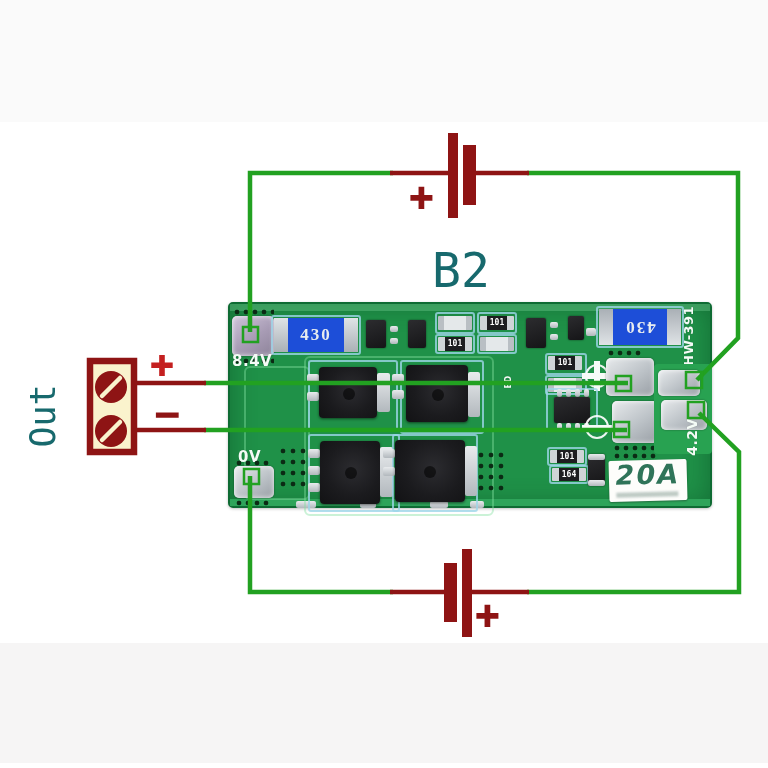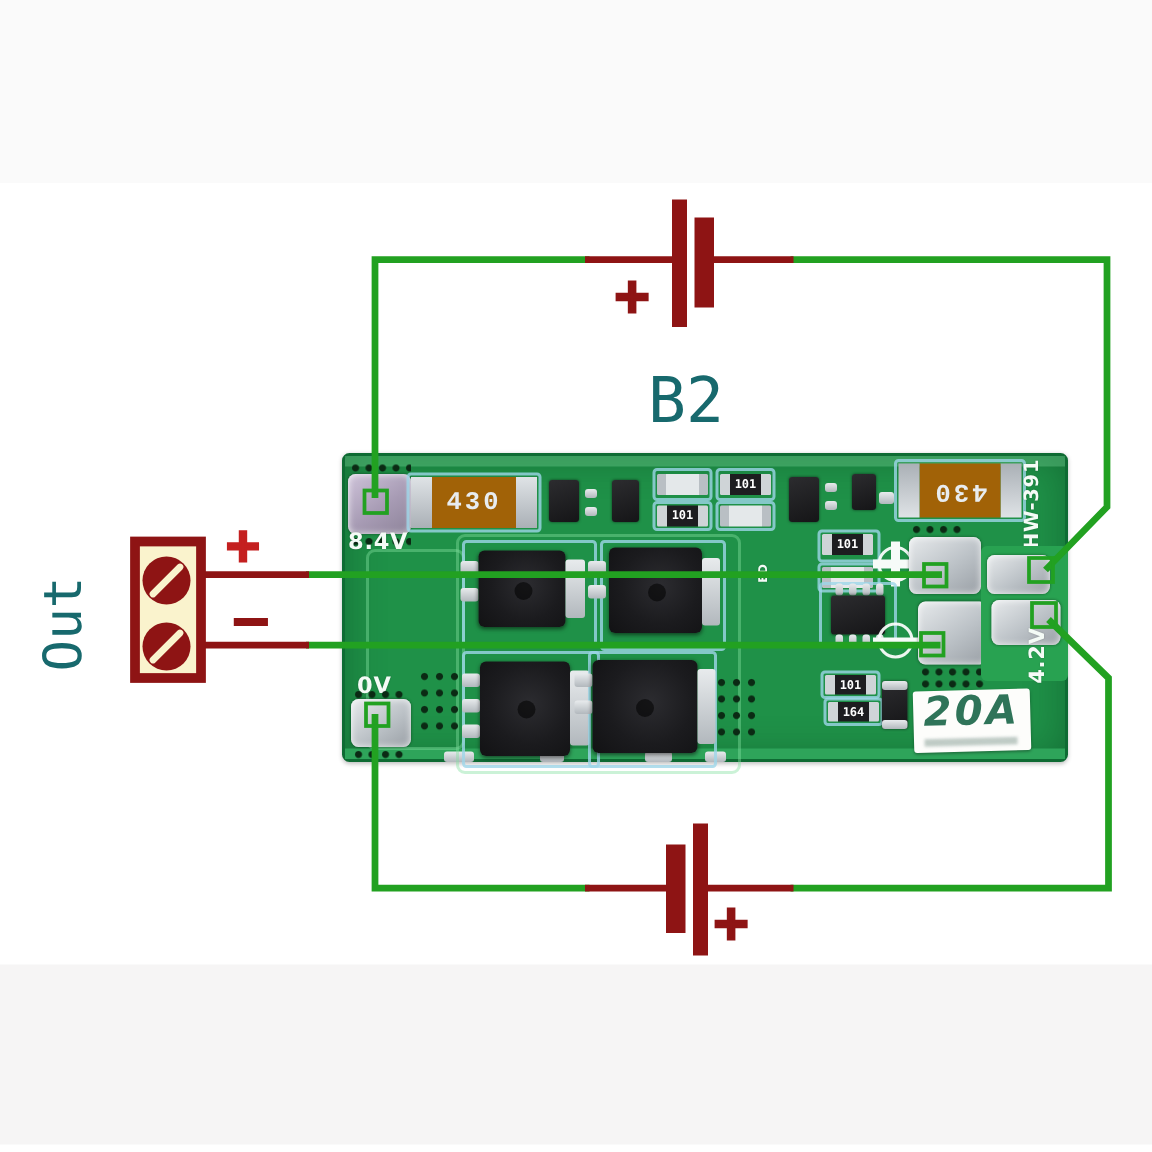--- a/index.html
+++ b/index.html
@@ -4,21 +4,21 @@
 <style>
   html,body{margin:0;padding:0;background:#fff;}
   #stage{position:relative;width:768px;height:768px;background:#fff;overflow:hidden;
          font-family:"DejaVu Sans",sans-serif;}
   .abs{position:absolute;}
   .band-top{left:0;top:0;width:768px;height:122px;background:#fafafa;}
   .band-bottom{left:0;top:643px;width:768px;height:120px;background:#f6f5f5;}
 
   
   .teal-label{color:#17696d;font-family:"DejaVu Sans Mono",monospace;font-weight:500;}
-  .b2{left:432px;top:242px;font-size:42px;}
+  .b2{left:432px;top:242px;font-size:48px;}
   .out{left:-4px;top:396px;width:94px;height:40px;font-size:35px;text-align:center;
        transform:rotate(-90deg);transform-origin:center;}
   .polarity{font-weight:bold;color:#8e1414;-webkit-text-stroke:2px #8e1414;}
   .bat-plus-top{left:408px;top:178px;font-size:32px;}
   .bat-plus-bottom{left:474px;top:596px;font-size:32px;}
   .term-plus{left:149px;top:346px;font-size:31px;color:#c42020;-webkit-text-stroke:2px #c42020;}
   .term-minus{left:153px;top:394px;font-size:34px;-webkit-text-stroke:1.5px #8e1414;}
 
   
   .board{left:228px;top:302px;width:484px;height:206px;background:#1f9148;
@@ -32,23 +32,23 @@
        border-radius:5px;box-shadow:inset 0 0 5px rgba(255,255,255,.85),0 0 2px rgba(0,0,0,.45);}
   .pad-violet{background:linear-gradient(145deg,#cfc4da 0%,#a79bb4 55%,#8d8399 100%);}
   .dots-row{background-image:radial-gradient(circle at 3px 3px,#0b2a14 2px,transparent 2.7px);
             background-size:9px 7px;}
   .dot-grid{background-image:radial-gradient(circle at 3px 3px,#0b2a14 2px,transparent 2.7px);
             background-size:10px 11px;}
   .sbox{border:2px solid rgba(158,214,232,.8);border-radius:3px;box-sizing:border-box;}
   .silk{color:#f4fbf6;font-weight:bold;letter-spacing:.5px;text-shadow:0 0 1px rgba(0,0,0,.3);}
   .chip430{display:flex;}
   .chip430 .cap{width:14px;background:linear-gradient(180deg,#dfe3e6,#aab0b6);}
-  .chip430 .body{flex:1;background:#a16207;color:#e8ecef;display:flex;align-items:center;
+  .chip430 .body{flex:1;background:#1d4ed8;color:#e8ecef;display:flex;align-items:center;
                  justify-content:center;font-size:17px;font-weight:bold;letter-spacing:2px;
-                 font-family:Liberation Mono, monospace;}
+                 font-family:Liberation Serif, serif;}
   .rot180{transform:rotate(180deg);}
   .r-small{background:linear-gradient(90deg,#cfd4d7 0 20%,#1d1d20 20% 80%,#cfd4d7 80% 100%);
            color:#fff;font-size:8px;font-weight:bold;text-align:center;line-height:14px;
            font-family:"DejaVu Sans Mono",monospace;border-radius:1px;}
   .r-plain{background:linear-gradient(90deg,#b9bfc4 0 18%,#e4e8ea 18% 82%,#b9bfc4 82% 100%);
            border-radius:1px;}
   .sot{background:linear-gradient(160deg,#2c2c2f,#151517);border-radius:2px;
        box-shadow:0 0 2px rgba(0,0,0,.6);}
   .mosfet{background:radial-gradient(circle at 55% 45%,#2c2c30 0%,#1b1b1e 55%,#121214 100%);
           border-radius:4px;box-shadow:0 1px 3px rgba(0,0,0,.55);}

